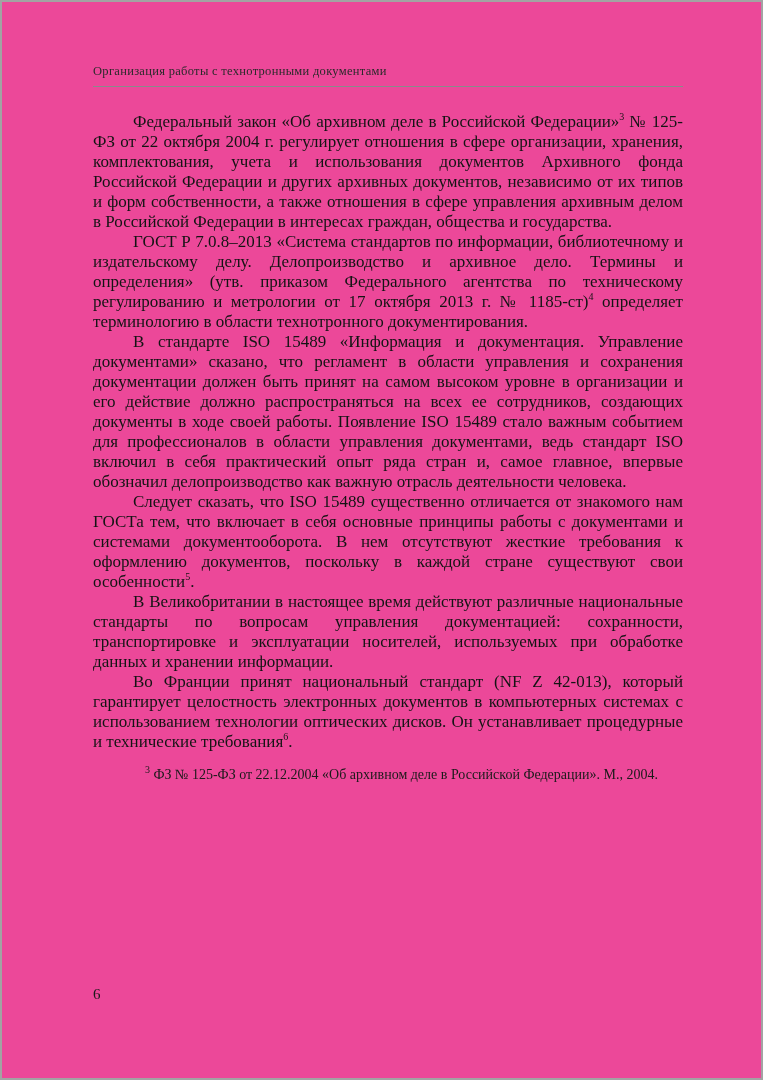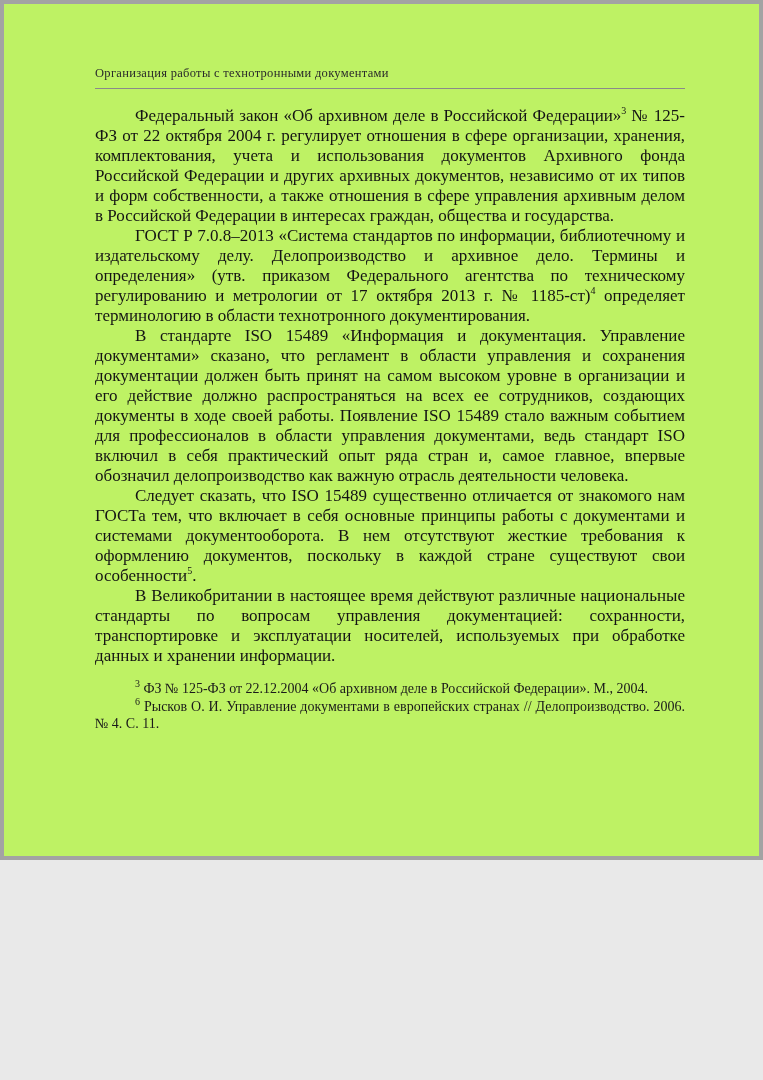--- a/index.html
+++ b/index.html
@@ -3,24 +3,24 @@
 <meta charset="utf-8">
 <style>
   html, body {
     margin: 0;
     padding: 0;
     background: #e9e9e9;
   }
   .scan-page {
     position: relative;
     width: 763px;
-    height: 860px;
+    height: 1080px;
     margin: 0 auto;
-    background: #bef264;
-    border: 4px solid #a3a3a3;
+    background: #ec4899;
+    border: 2px solid #a3a3a3;
     box-sizing: border-box;
     overflow: hidden;
     font-family: "Liberation Serif", serif;
     color: #151515;
   }
   .running-header {
     position: absolute;
     top: 62px;
     left: 91px;
     width: 590px;
@@ -31,42 +31,42 @@
   .header-rule {
     position: absolute;
     top: 84px;
     left: 91px;
     width: 590px;
     border-top: 1px solid #8a8a8a;
     height: 0;
   }
   .text-block {
     position: absolute;
-    top: 102px;
+    top: 110px;
     left: 91px;
     width: 590px;
   }
   .para {
     margin: 0;
     text-indent: 40px;
     text-align: justify;
     font-size: 17px;
     line-height: 20px;
     color: #141414;
   }
   .para sup, .footnote sup {
     font-size: 10px;
     line-height: 0;
     vertical-align: super;
   }
   .footnotes {
     margin-top: 14px;
   }
   .footnote {
-    margin: 0;
+    margin: 12px;
     text-indent: 40px;
     text-align: justify;
     font-size: 14px;
     line-height: 17.5px;
     color: #1a1a1a;
     word-break: break-word;
   }
   .page-number {
     position: absolute;
     top: 984px;
@@ -84,22 +84,22 @@
 
   <div class="header-rule"></div>
 
   <div class="text-block">
     <main id="body-text">
         <p class="para">Федеральный закон «Об архивном деле в Российской Федерации»<sup>3</sup> № 125-ФЗ от 22 октября 2004 г. регулирует отношения в сфере организации, хранения, комплектования, учета и использования документов Архивного фонда Российской Федерации и других архивных документов, независимо от их типов и форм собственности, а также отношения в сфере управления архивным делом в Российской Федерации в интересах граждан, общества и государства.</p>
         <p class="para">ГОСТ Р 7.0.8–2013 «Система стандартов по информации, библиотечному и издательскому делу. Делопроизводство и архивное дело. Термины и определения» (утв. приказом Федерального агентства по техническому регулированию и метрологии от 17 октября 2013 г. № 1185-ст)<sup>4</sup> определяет терминологию в области технотронного документирования.</p>
         <p class="para">В стандарте ISO 15489 «Информация и документация. Управление документами» сказано, что регламент в области управления и сохранения документации должен быть принят на самом высоком уровне в организации и его действие должно распространяться на всех ее сотрудников, создающих документы в ходе своей работы. Появление ISO 15489 стало важным событием для профессионалов в области управления документами, ведь стандарт ISO включил в себя практический опыт ряда стран и, самое главное, впервые обозначил делопроизводство как важную отрасль деятельности человека.</p>
         <p class="para">Следует сказать, что ISO 15489 существенно отличается от знакомого нам ГОСТа тем, что включает в себя основные принципы работы с документами и системами документооборота. В нем отсутствуют жесткие требования к оформлению документов, поскольку в каждой стране существуют свои особенности<sup>5</sup>.</p>
         <p class="para">В Великобритании в настоящее время действуют различные национальные стандарты по вопросам управления документацией: сохранности, транспортировке и эксплуатации носителей, используемых при обработке данных и хранении информации.</p>
+        <p class="para">Во Франции принят национальный стандарт (NF Z 42-013), который гарантирует целостность электронных документов в компьютерных системах с использованием технологии оптических дисков. Он устанавливает процедурные и технические требования<sup>6</sup>.</p>
       </main>
     <section id="footnotes" class="footnotes">
         <p class="footnote"><sup>3</sup> ФЗ № 125-ФЗ от 22.12.2004 «Об архивном деле в Российской Федерации». М., 2004.</p>
-        <p class="footnote"><sup>6</sup> Рысков О. И. Управление документами в европейских странах // Делопроизводство. 2006. № 4. С. 11.</p>
       </section>
   </div>
 
   <div class="page-number">6</div>
 
 </div>
 
 </body></html>

